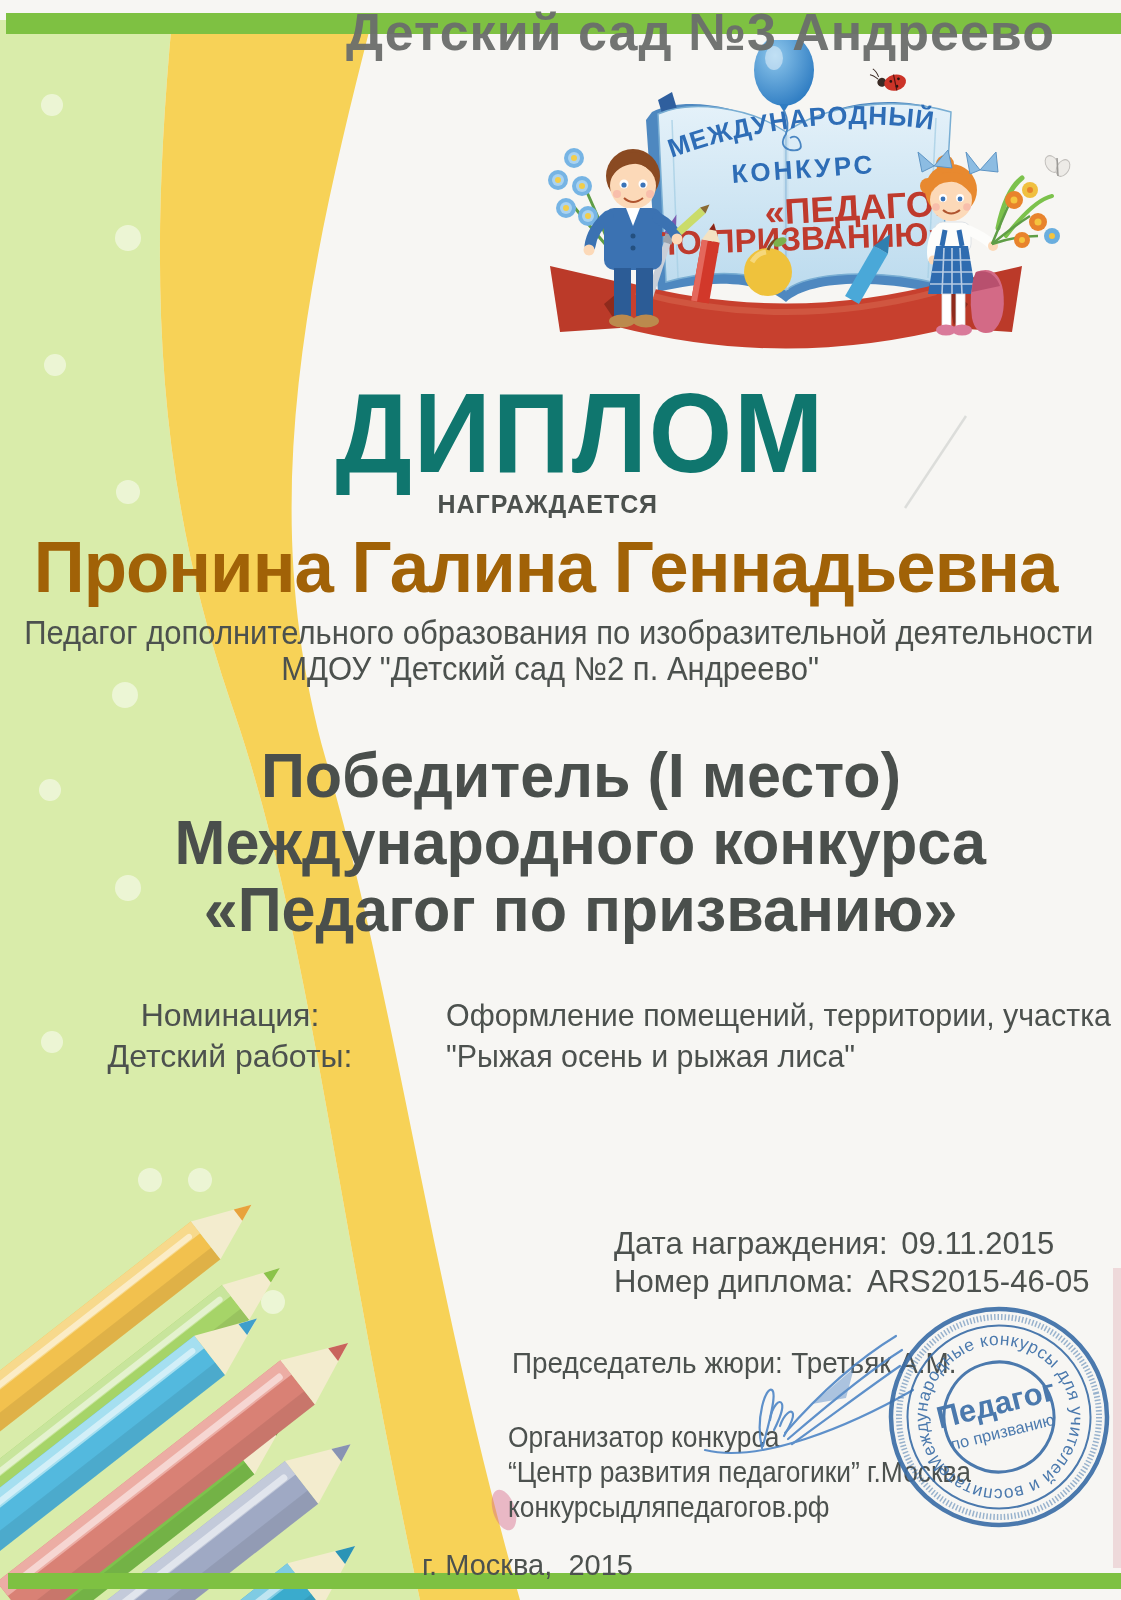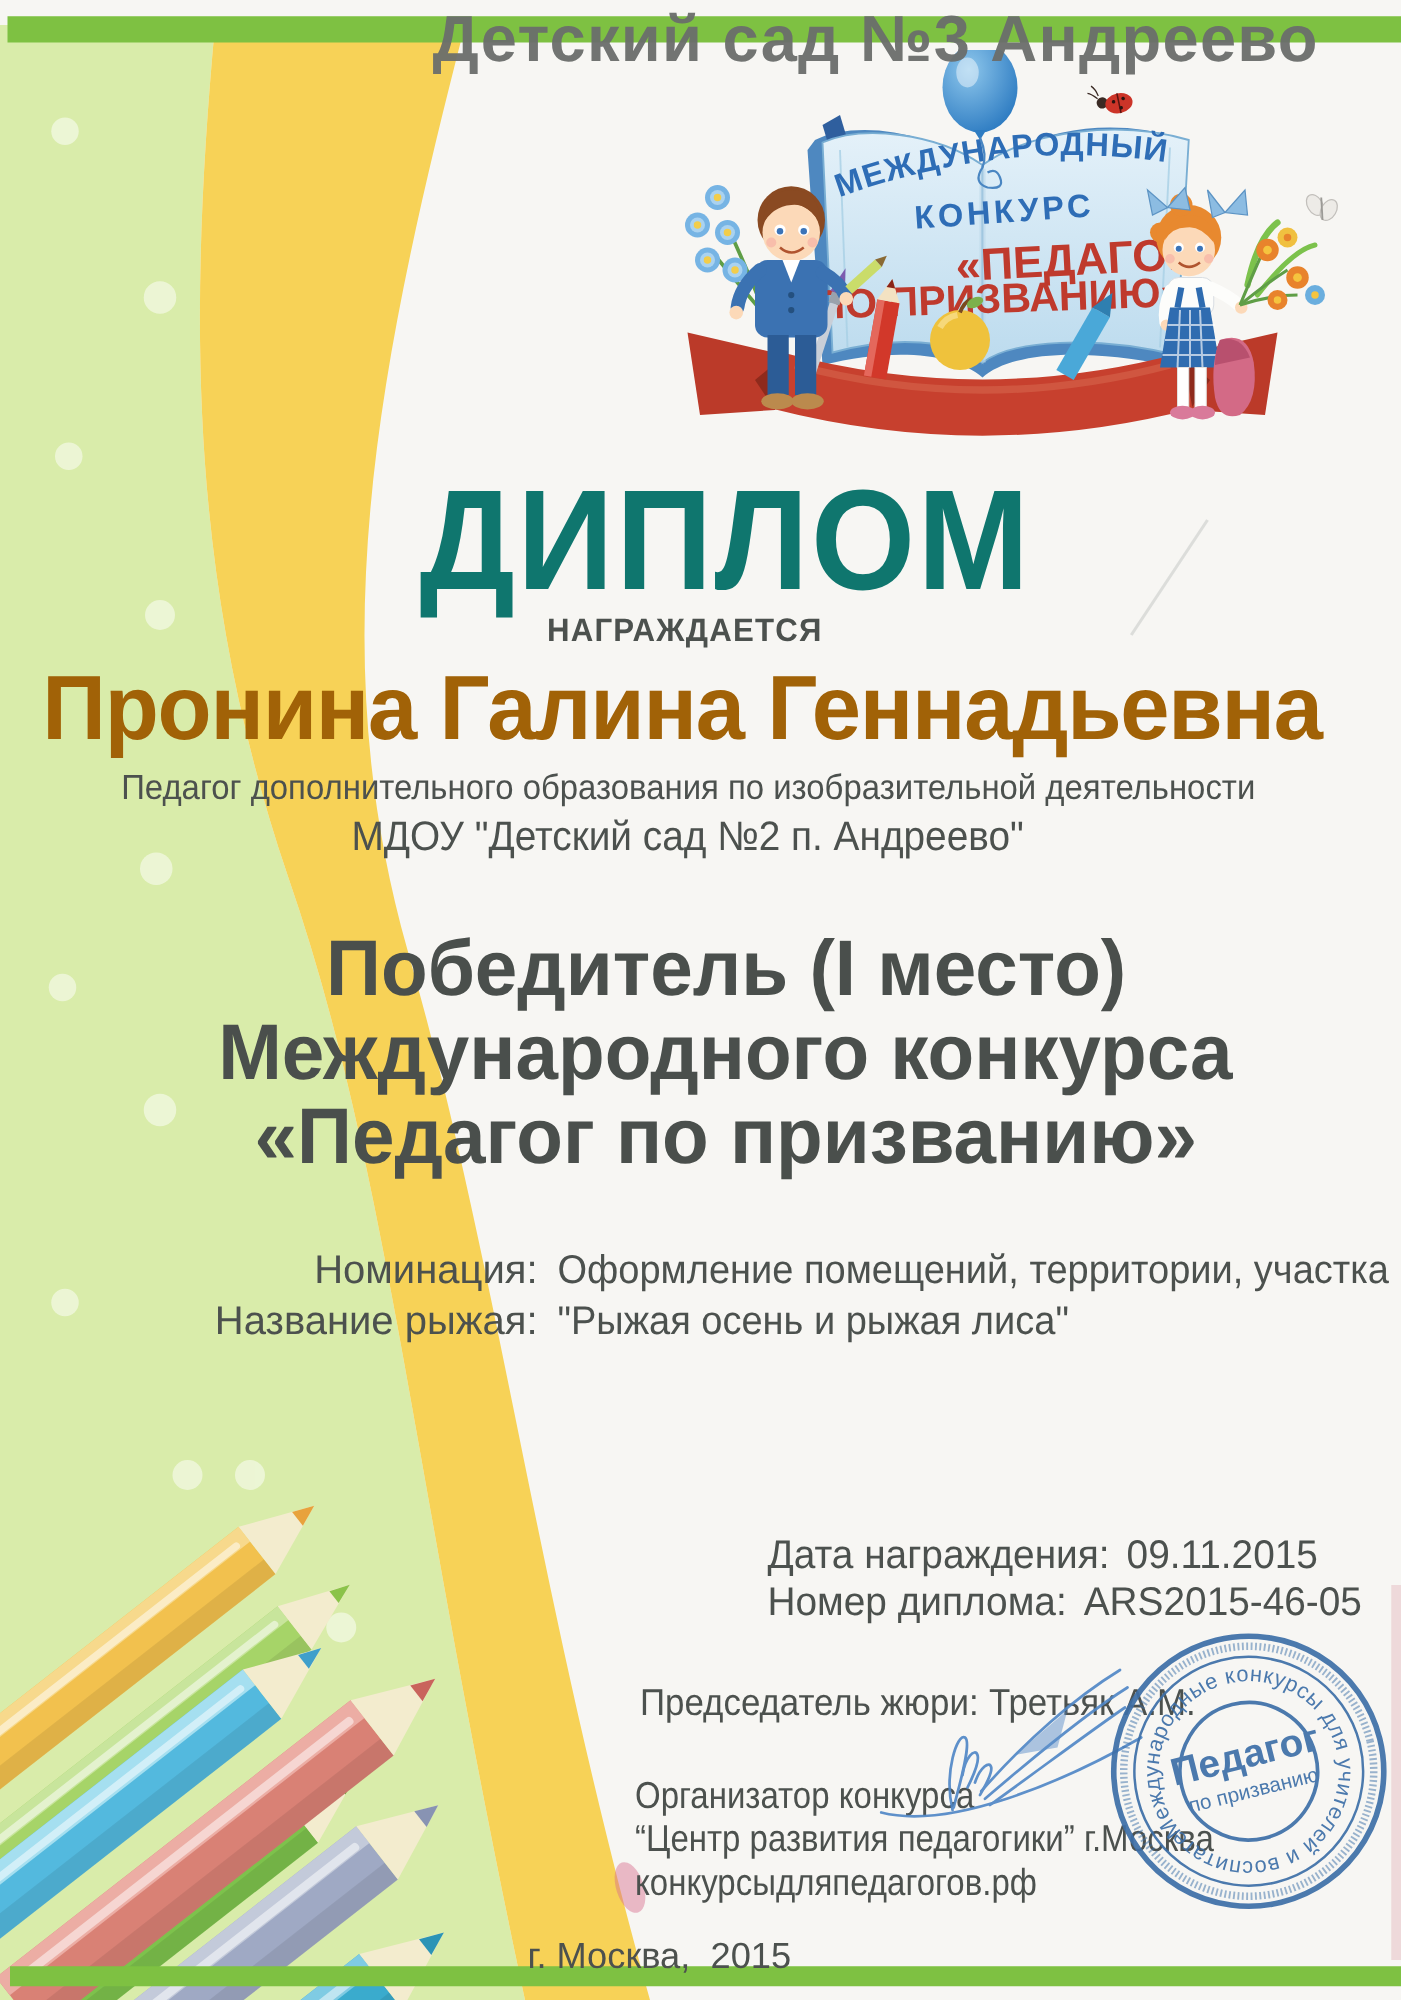--- a/index.html
+++ b/index.html
@@ -15,29 +15,29 @@
     font-size:52px; font-weight:700; letter-spacing:1px; color:#6b6e6c; opacity:.95;
   }
   .line{position:absolute; left:0; width:1121px; text-align:center; z-index:2; white-space:nowrap;}
   .line > span{display:inline-block;}
   .t-title{top:376px; font-size:114px; font-weight:700; color:#0f766e; line-height:1;}
   .t-title > span{transform:translateX(20px) scaleX(.94); letter-spacing:2px;}
   .t-awarded{top:489px; font-size:26px; font-weight:700;}
   .t-awarded > span{transform:translateX(-13px) scaleX(.96); letter-spacing:1px;}
   .t-name{top:530px; font-size:73px; font-weight:700; color:#a16207; line-height:1;}
   .t-name > span{transform:translateX(-15px) scaleX(.97); letter-spacing:-1px;}
-  .t-sub1{top:614px; font-size:28px;}
+  .t-sub1{top:614px; font-size:33px;}
   .t-sub2{top:650px; font-size:33px;}
   .t-sub1 > span,.t-sub2 > span{transform:translateX(-10px) scaleX(.94);}
   .t-award1{top:744px;} .t-award2{top:811px;} .t-award3{top:878px;}
   .t-award1,.t-award2,.t-award3{font-size:63px; font-weight:700; color:#4a4f4c; line-height:1;}
   .t-award1 > span,.t-award2 > span,.t-award3 > span{transform:translateX(20px) scaleX(.97);}
   .nom-block{position:absolute; left:30px; top:995px; width:1070px; z-index:2; font-size:32px;}
   .nom-row{display:flex; line-height:41px; white-space:nowrap;}
-  .nom-label{flex:0 0 400px; text-align:right; margin-right:16px;}
+  .nom-label{flex:0 0 400px; text-align:center; margin-right:16px;}
   .nom-value{transform:scaleX(.95); transform-origin:left center; display:inline-block;}
   .date-block{position:absolute; left:614px; top:1224px; z-index:2; font-size:32px; line-height:38px;}
   .date-row{display:flex; gap:14px; white-space:nowrap; transform:scaleX(.97); transform-origin:left center;}
   .jury-line{position:absolute; left:512px; top:1346px; z-index:2; font-size:30px; display:flex; gap:9px;
              white-space:nowrap; transform:scaleX(.93); transform-origin:left center;}
   .org-block{position:absolute; left:508px; top:1419px; z-index:2; font-size:30px; line-height:35px;}
   .org-block div{white-space:nowrap;}
   .org-block span{display:inline-block; transform:scaleX(.88); transform-origin:left center;}
   .t-footer{top:1549px; font-size:29px; z-index:2;}
   .t-footer > span{transform:translateX(-33px); white-space:pre;}
@@ -351,21 +351,21 @@
   <div class="line t-award1"><span>Победитель (I место)</span></div>
   <div class="line t-award3"><span>«Педагог по призванию»</span></div>
   <div class="line t-award2"><span>Международного конкурса</span></div>
 
   <div class="nom-block">
     <div class="nom-row">
       <div class="nom-label">Номинация:</div>
       <div><span class="nom-value">Оформление помещений, территории, участка</span></div>
     </div>
     <div class="nom-row">
-      <div class="nom-label">Название рыжая:</div>
+      <div class="nom-label">Детский работы:</div>
       <div><span class="nom-value">"Рыжая осень и рыжая лиса"</span></div>
     </div>
   </div>
 
   <div class="date-block">
     <div class="date-row">
       <span>Дата награждения:</span>
       <span>09.11.2015</span>
     </div>
     <div class="date-row">

